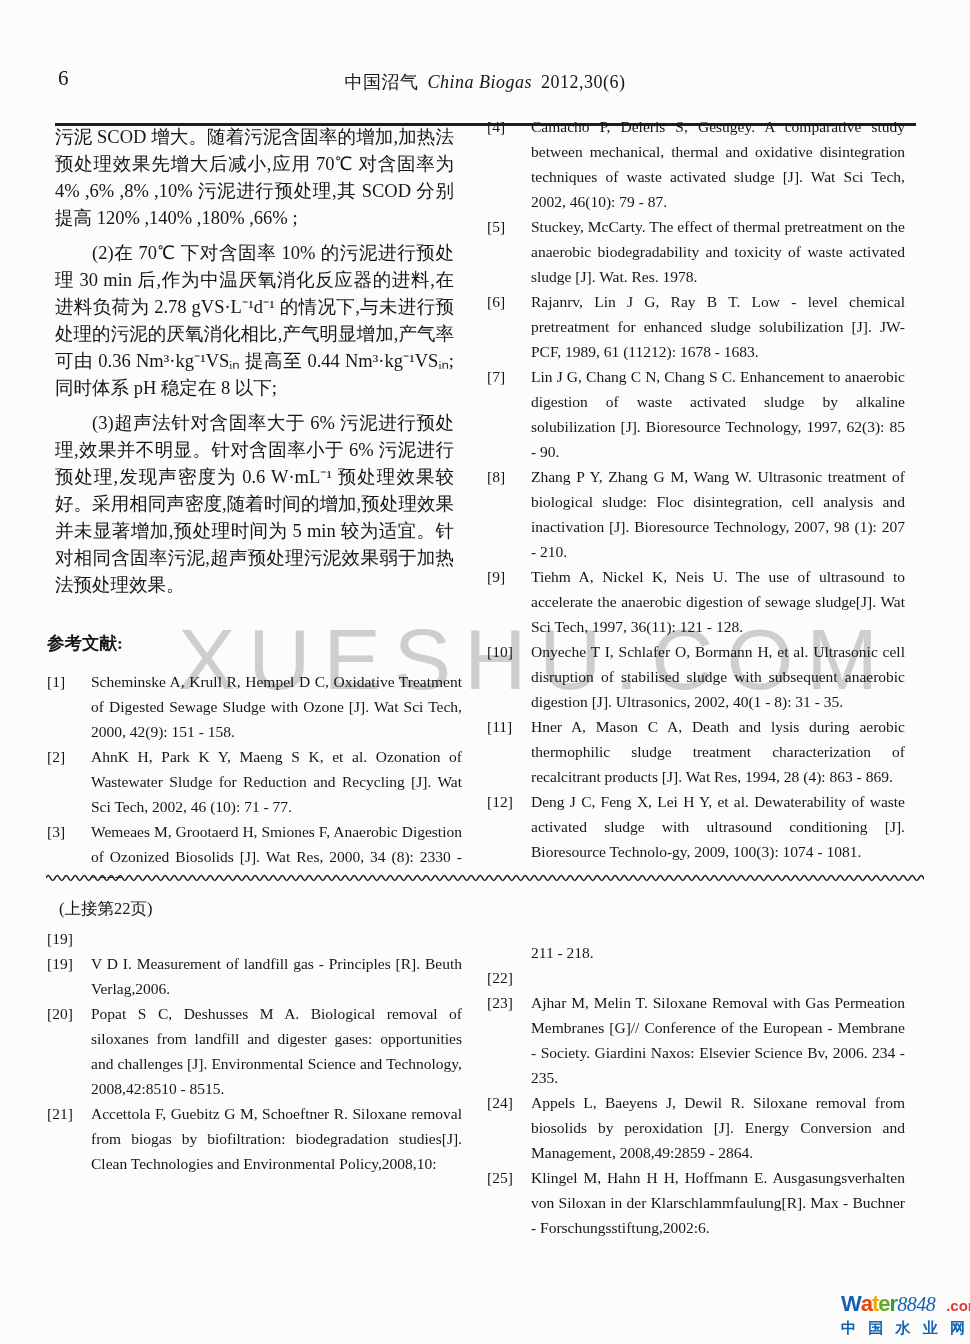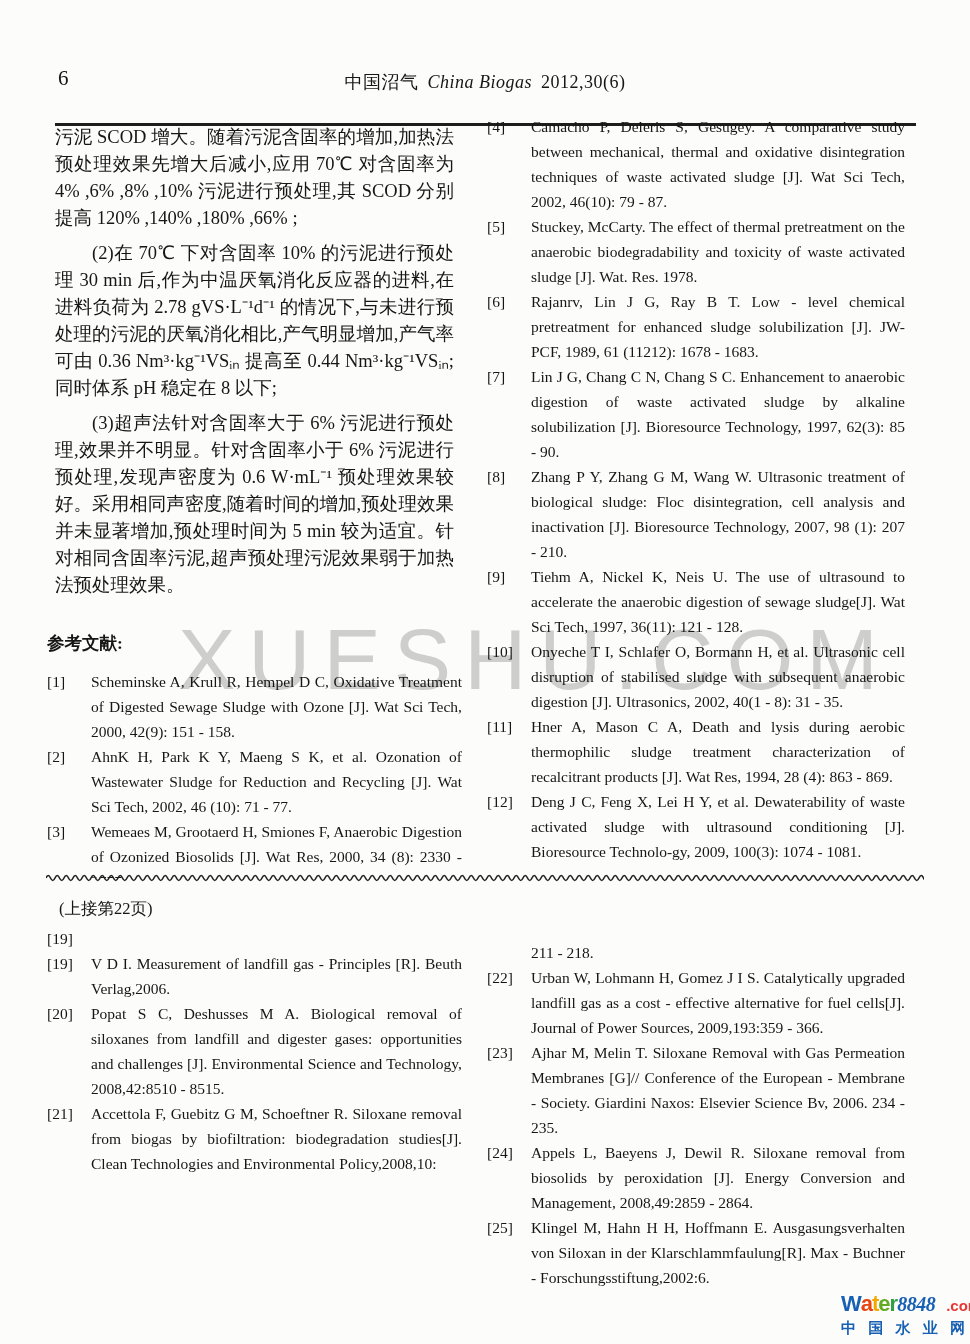--- a/index.html
+++ b/index.html
@@ -35,21 +35,21 @@
   .ref .num{text-align:left;}
   .ref .txt{text-align:justify;}
   .note-line{font-size:16.5px;line-height:26px;margin:0 12px 4px;}
   
   .wave-wrap{position:absolute;left:46px;top:872px;z-index:1;}
   
   .logo{position:absolute;left:841px;top:1292px;width:126px;z-index:2;
         font-family:"Liberation Sans", sans-serif;}
   .logo-brand{display:flex;align-items:baseline;line-height:24px;}
   .logo-brand .lw{font-size:22px;font-weight:bold;letter-spacing:-1px;}
-  .logo-brand .num{font-size:20px;font-weight:bold;font-style:italic;font-family:"Liberation Serif",serif;letter-spacing:-.5px;}
+  .logo-brand .num{font-size:20px;font-weight:normal;font-style:italic;font-family:"Liberation Serif",serif;letter-spacing:-.5px;}
   .logo-brand .suffix{font-size:15px;font-weight:bold;margin-left:11px;}
   .logo-tagline{display:flex;justify-content:space-between;width:124px;
         font-size:15px;font-weight:bold;margin-top:1px;}
 </style>
 </head>
 <body>
 
 <div class="page">
 
   <div class="page-num">6</div>
@@ -143,21 +143,20 @@
     </div>
   </section>
 
   <section class="col col-bot-right">
     <div class="ref">
       <span class="num"></span>
       <span class="txt">211 - 218.</span>
     </div>
     <div class="ref">
       <span class="num">[22]</span>
-      <span class="txt">Urban W, Lohmann H, Gomez J I S. Catalytically upgraded landfill gas as a cost - effective alternative for fuel cells[J]. Journal of Power Sources, 2009,193:359 - 366.</span>
     </div>
     <div class="ref">
       <span class="num">[23]</span>
       <span class="txt">Ajhar M, Melin T. Siloxane Removal with Gas Permeation Membranes [G]// Conference of the European - Membrane - Society. Giardini Naxos: Elsevier Science Bv, 2006. 234 - 235.</span>
     </div>
     <div class="ref">
       <span class="num">[24]</span>
       <span class="txt">Appels L, Baeyens J, Dewil R. Siloxane removal from biosolids by peroxidation [J]. Energy Conversion and Management, 2008,49:2859 - 2864.</span>
     </div>
     <div class="ref">

